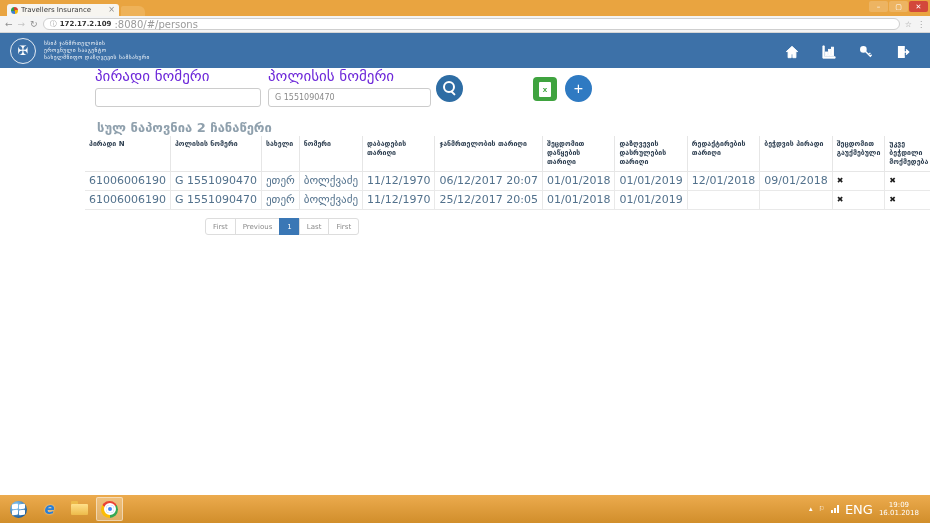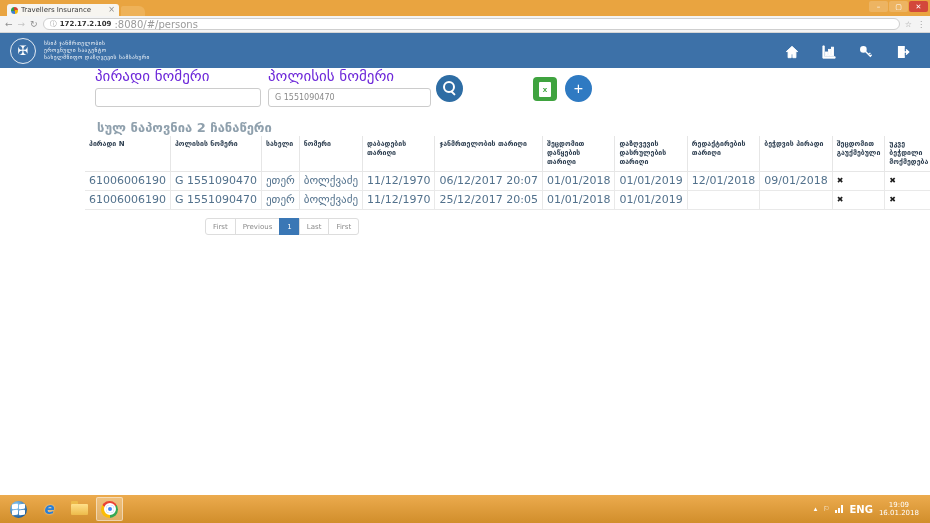--- a/index.html
+++ b/index.html
@@ -103,21 +103,21 @@
   .chrome-logo { width:17px; height:17px; border-radius:50%;
                  background:conic-gradient(from -60deg, #ea4335 0 33.3%, #34a853 0 66.6%, #fbbc05 0 100%);
                  display:flex; align-items:center; justify-content:center; }
   .chrome-logo::before { content:""; width:8px; height:8px; border-radius:50%; background:#fff;
                          box-shadow:inset 0 0 0 2px #fff; border:2px solid #fff; background:#4285f4; }
   .tray { margin-left:auto; display:flex; align-items:center; gap:6px; padding-right:5px; }
   .tray-glyph { color:#fff; font-size:7px; }
   .net-icon { display:flex; align-items:flex-end; gap:1px; height:8px; }
   .net-icon i { width:2px; background:#fff; display:block; }
   .net-icon i:nth-child(1){height:3px;} .net-icon i:nth-child(2){height:5px;} .net-icon i:nth-child(3){height:8px;}
-  .lang { color:#fff; font-size:10px; font-weight:bold; }
+  .lang { color:#fff; font-size:13px; font-weight:normal; }
   .clock { color:#fff; font-size:7px; line-height:8px; text-align:center; padding-right:3px; }
 </style>
 </head>
 <body>
 
 <div class="tab-strip">
   <div class="tab">
     <span class="favicon"></span>
     <span class="tab-title">Travellers Insurance</span>
     <span class="tab-close">×</span>

